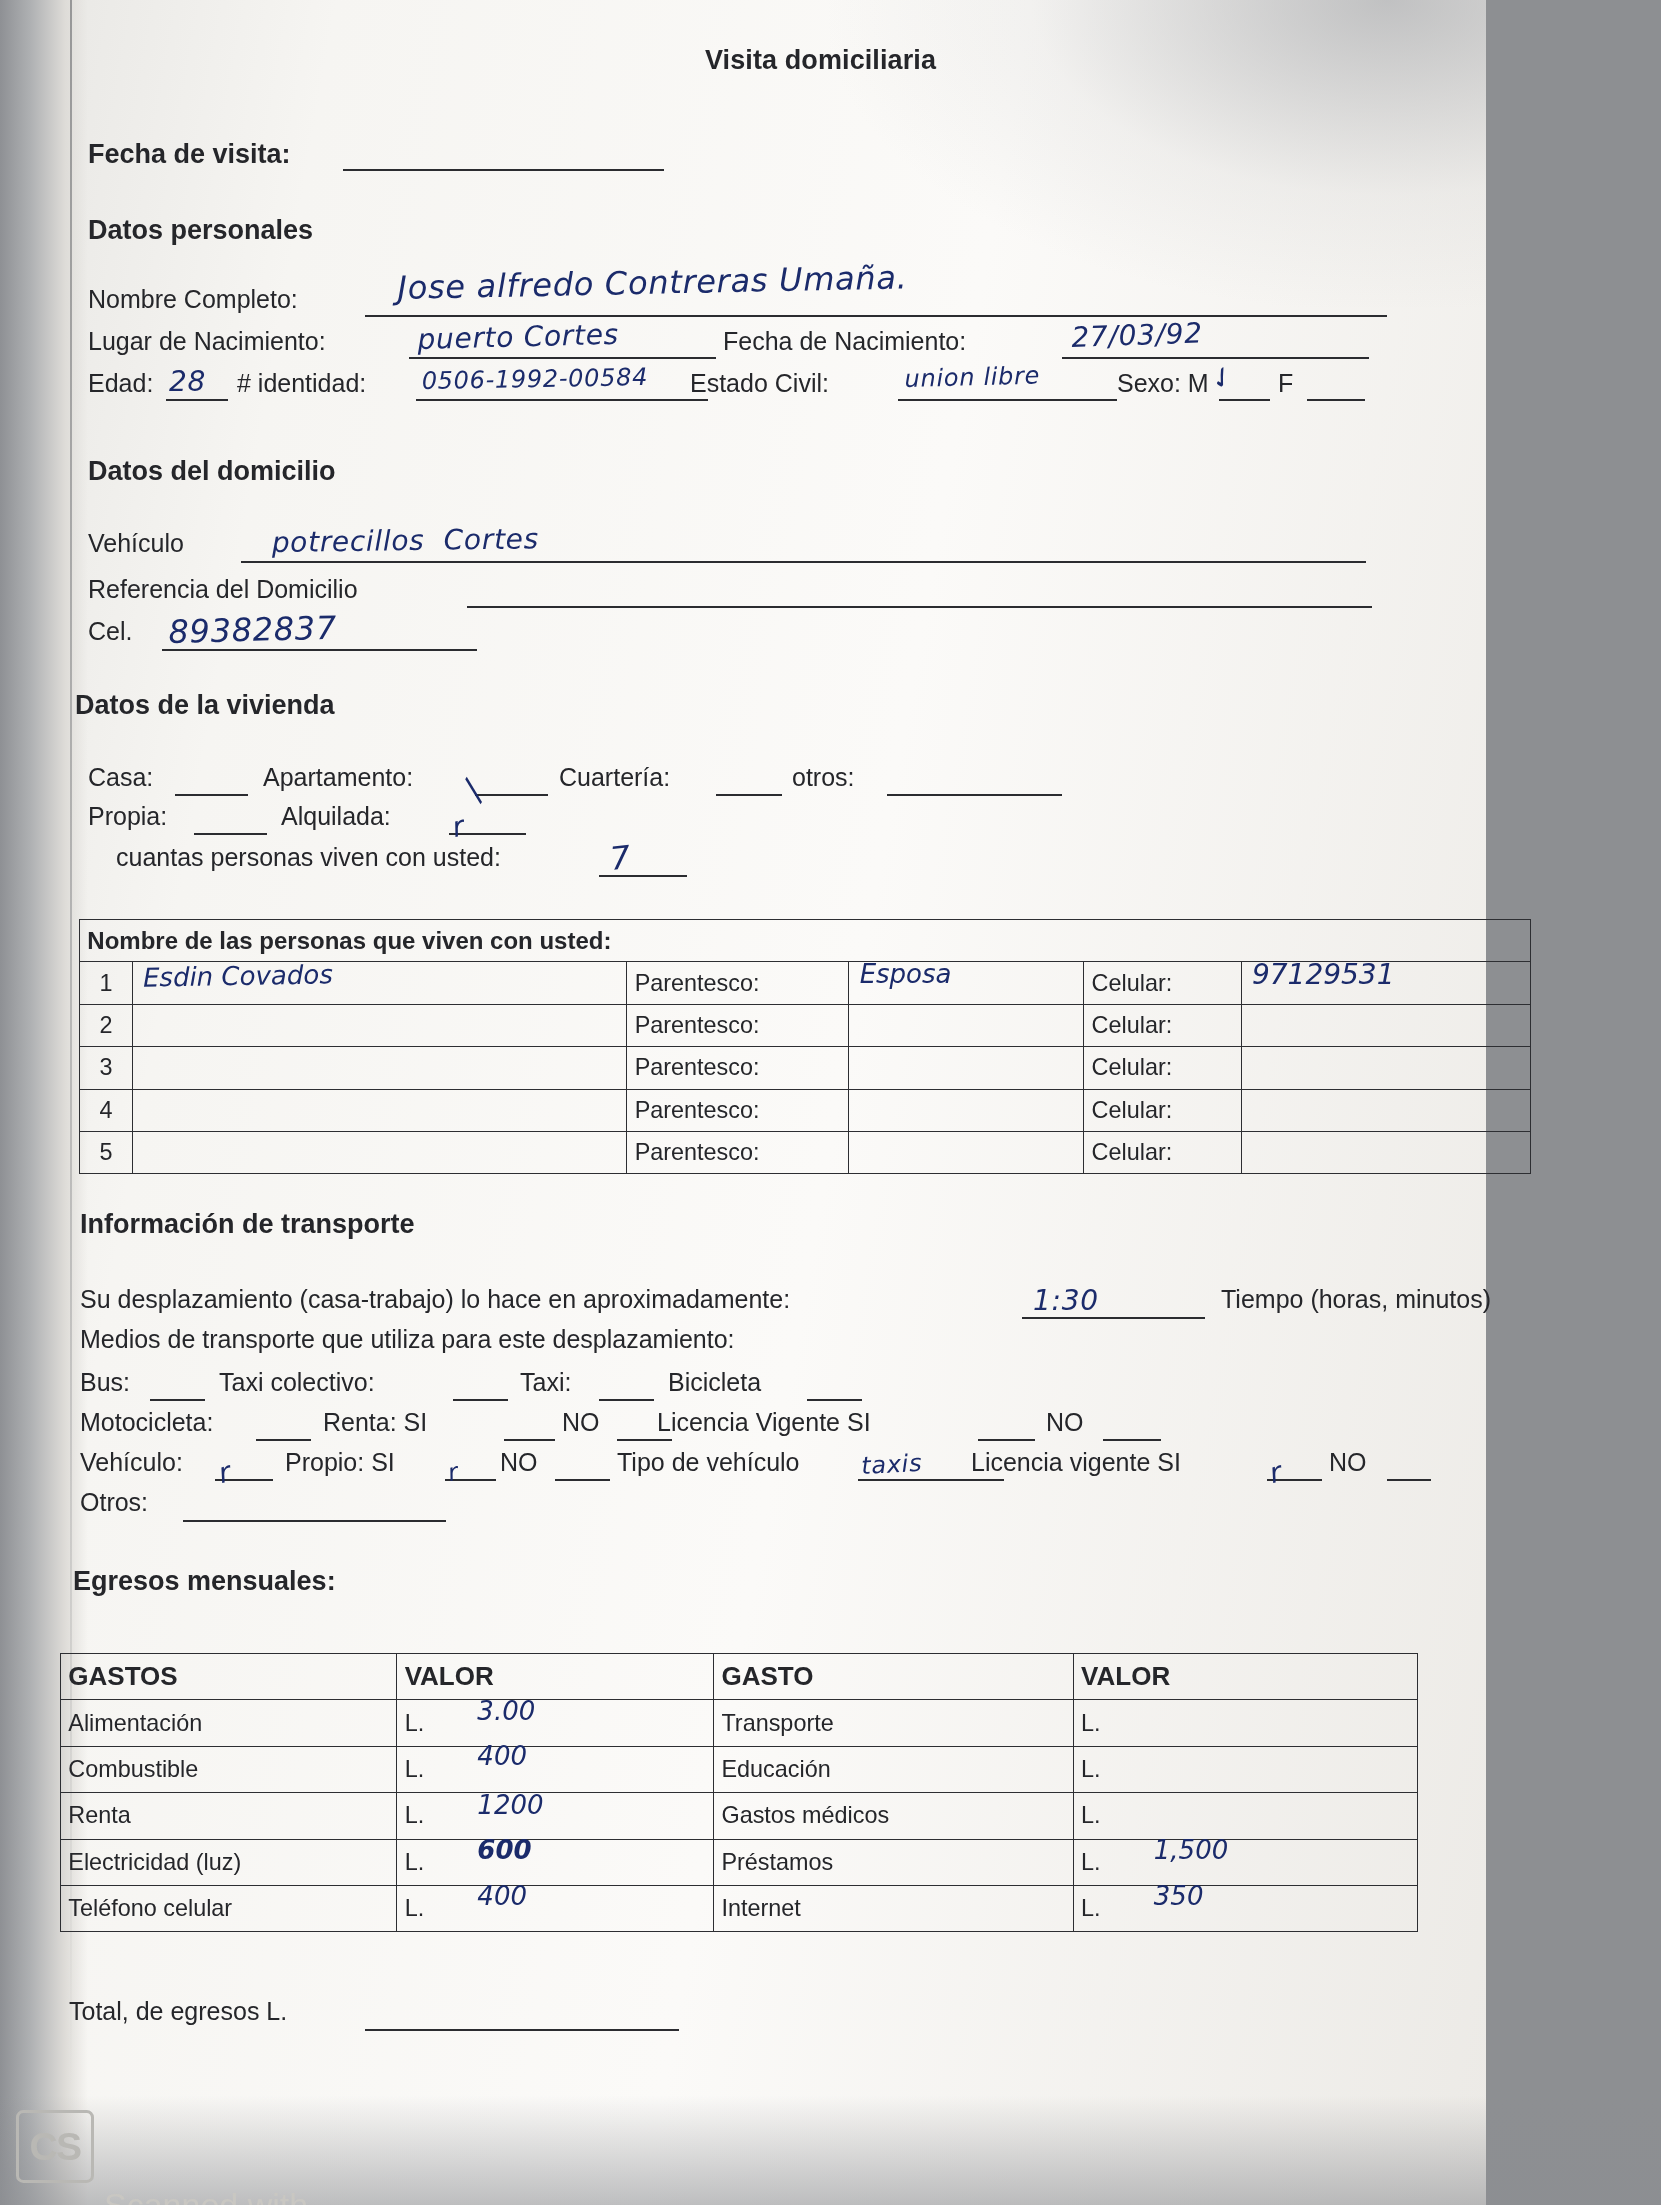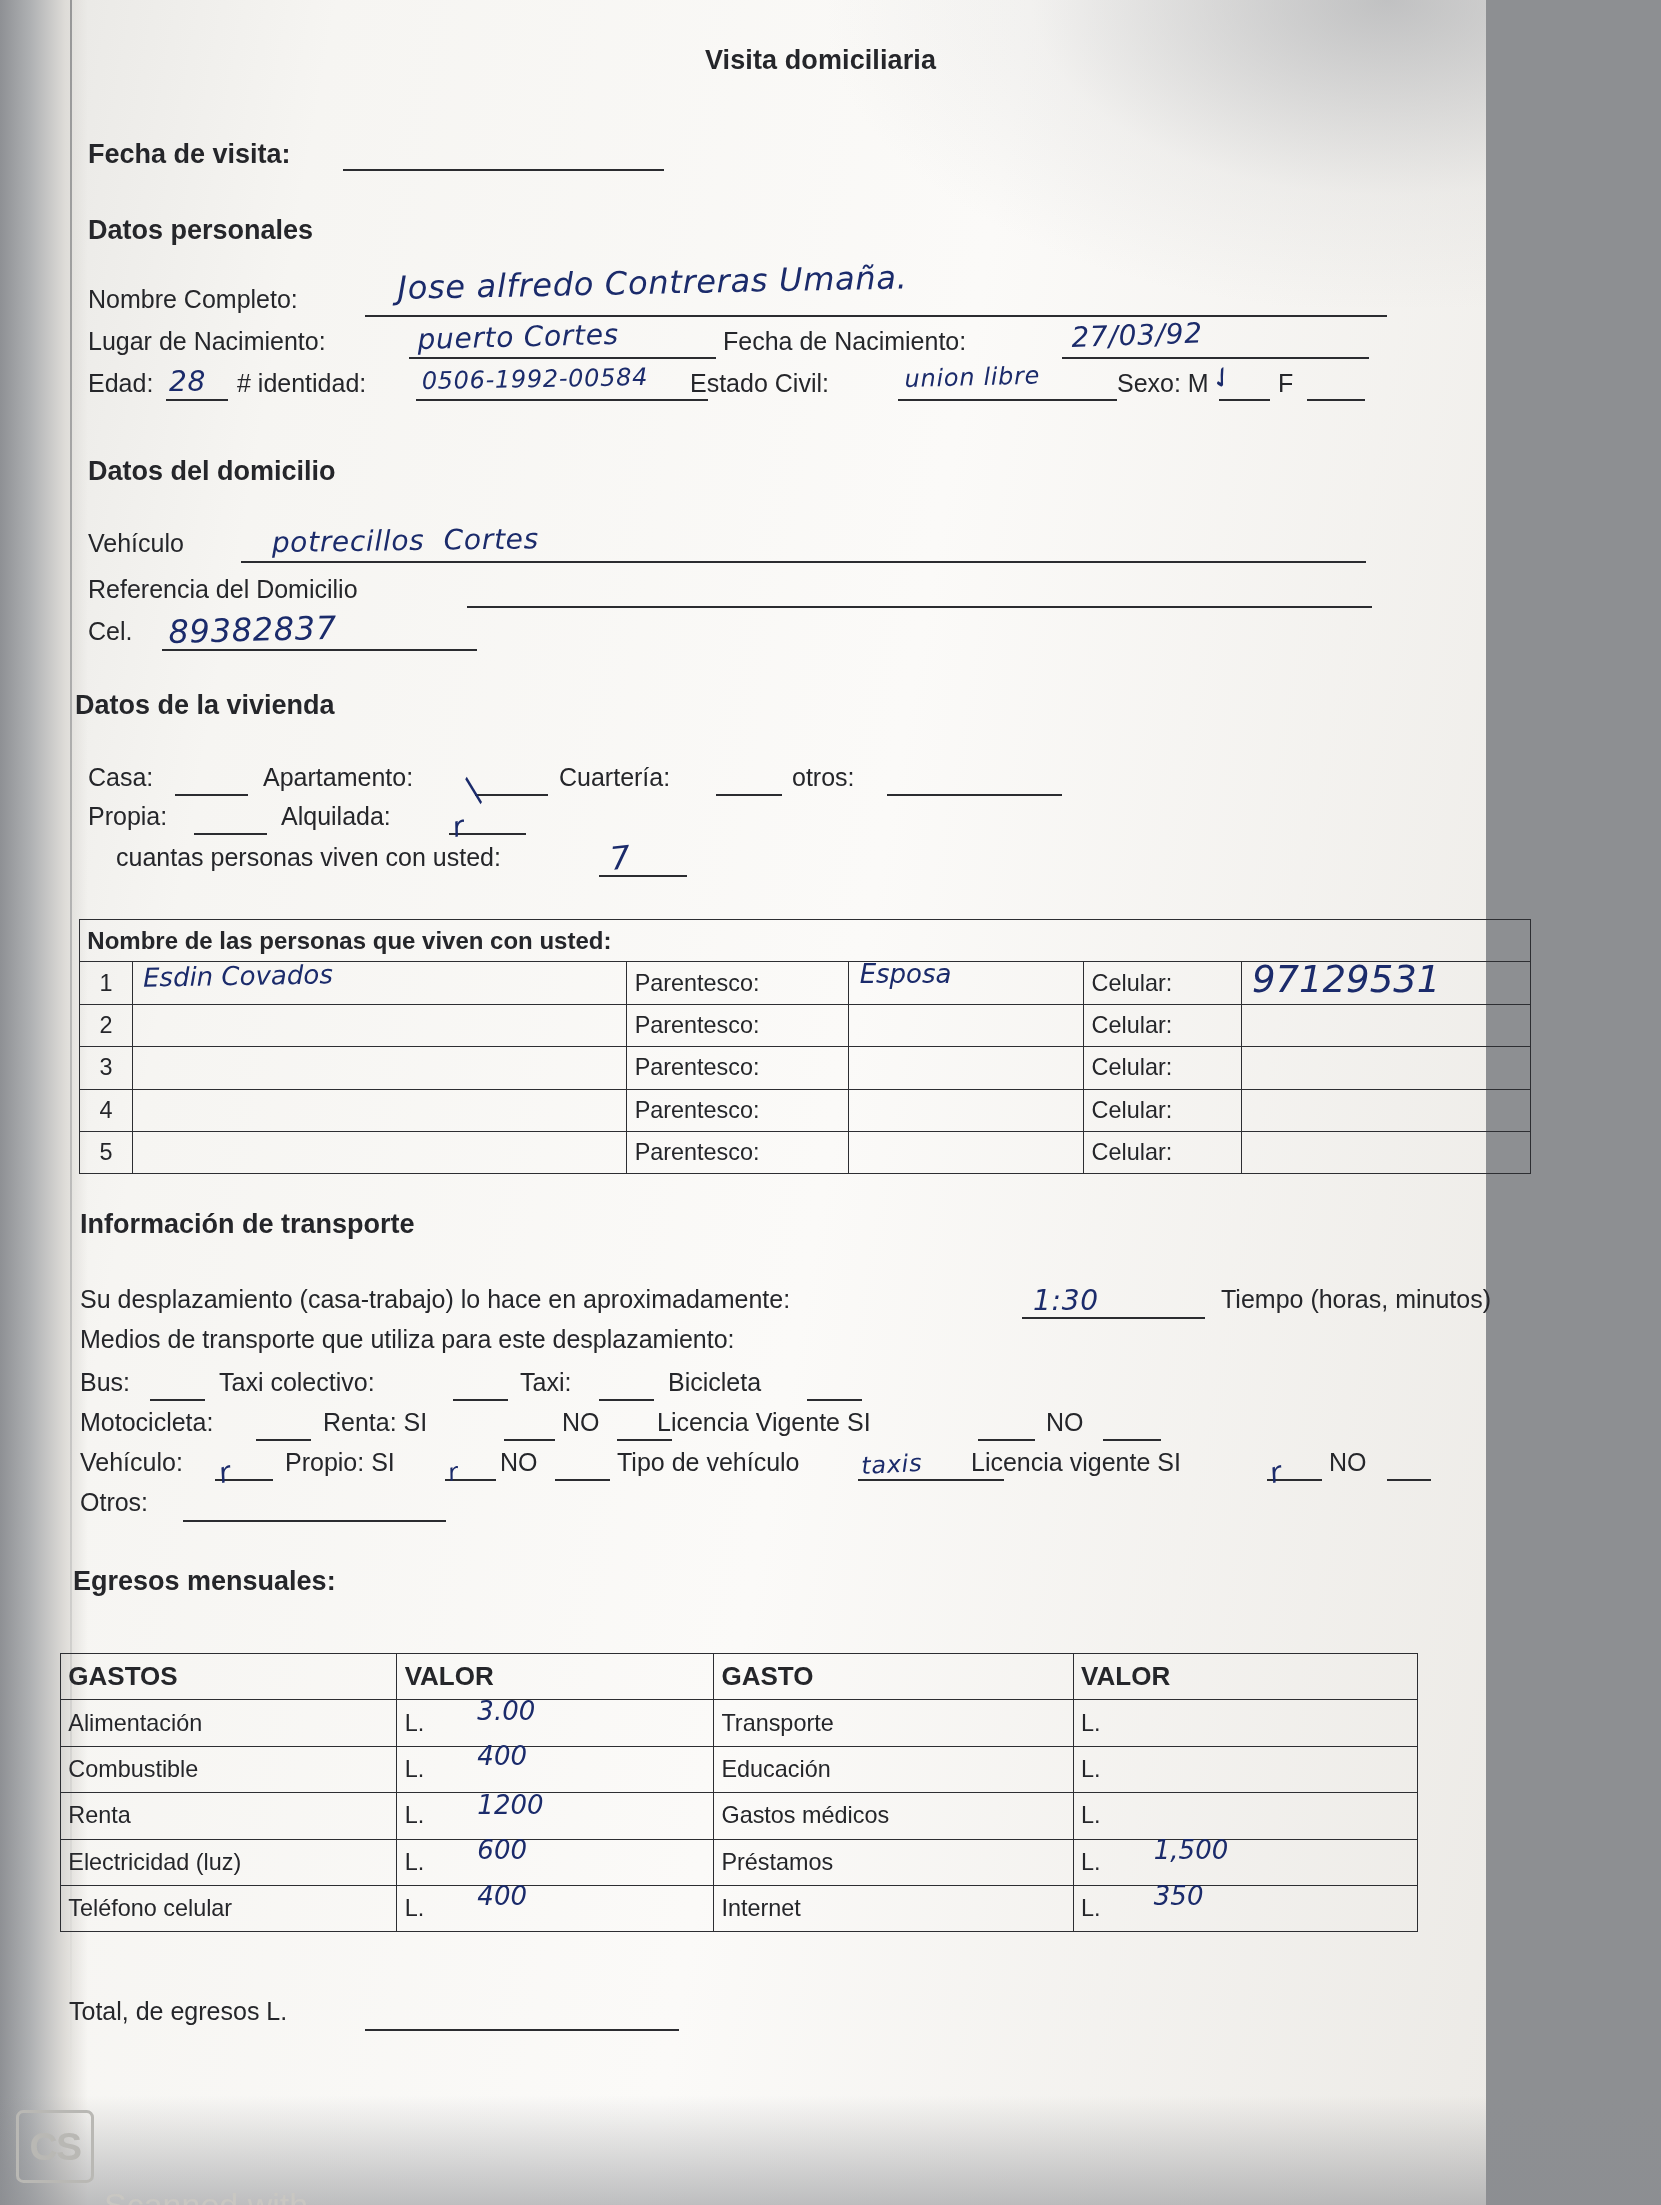--- a/index.html
+++ b/index.html
@@ -252,21 +252,21 @@
         <td class="idx">1</td>
         <td class="nm">
           <span class="cellhand" style="left:10.2px; top:-1.5px; transform:rotate(-1deg);">Esdin Covados</span>
         </td>
         <td class="par">Parentesco:</td>
         <td class="parval">
           <span class="cellhand" style="left:10.2px; top:-2.9px;">Esposa</span>
         </td>
         <td class="cel">Celular:</td>
         <td class="celval">
-          <span class="cellhand" style="left:10.2px; top:-4.4px; font-size:37px;">97129531</span>
+          <span class="cellhand" style="left:10.2px; top:-4.4px; font-size:28px;">97129531</span>
         </td>
       </tr>
       <tr>
         <td class="idx">2</td>
         <td class="nm"></td>
         <td class="par">Parentesco:</td>
         <td class="parval"></td>
         <td class="cel">Celular:</td>
         <td class="celval"></td>
       </tr>
@@ -394,21 +394,21 @@
           <span>L.</span>
           <span class="cellhand" style="left:80px; top:-2.9px;"></span>
         </td>
       </tr>
 
 
       <tr>
         <td class="c1">Electricidad (luz)</td>
         <td class="c2">
           <span>L.</span>
-          <span class="cellhand" style="left:80px; top:-4.4px;">600</span>
+          <span class="cellhand" style="left:80px; top:-4.4px;font-weight:bold;">600</span>
         </td>
         <td class="c3">Préstamos</td>
         <td class="c4">
           <span>L.</span>
           <span class="cellhand" style="left:80px; top:-4.4px;">1,500</span>
         </td>
       </tr>
 
       <tr>
         <td class="c1">Teléfono celular</td>

